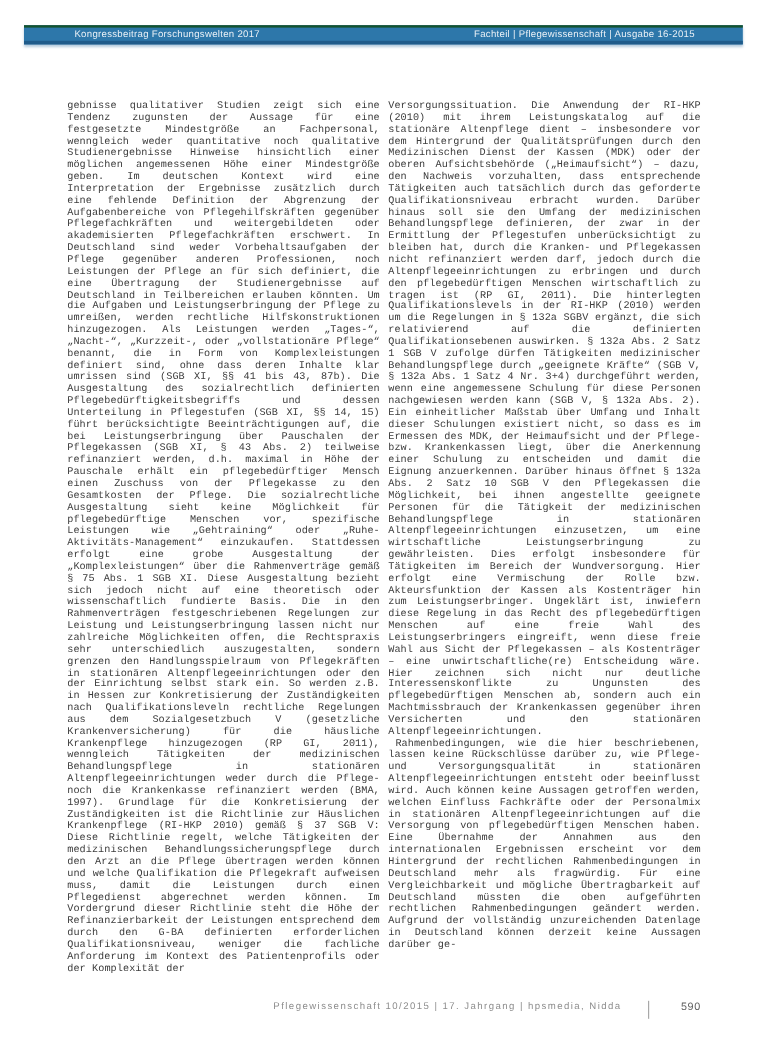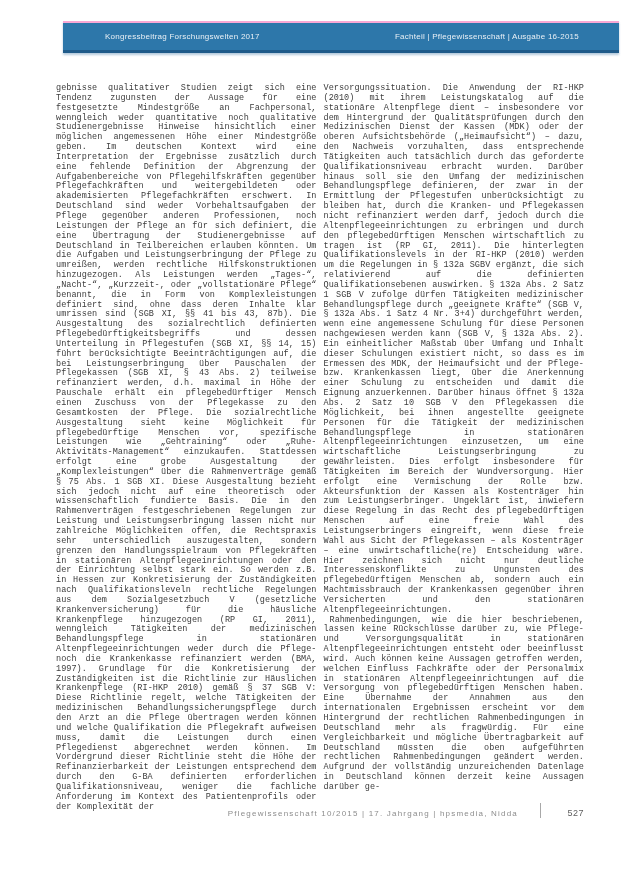--- a/index.html
+++ b/index.html
@@ -9,35 +9,34 @@
     height: 884px;
     background: #ffffff;
     overflow: hidden;
     font-family: "Liberation Sans", sans-serif;
   }
   .header-bar {
     position: absolute;
     left: 20px;
     right: 18px;
     top: 21px;
-    height: 32px;
+    height: 16px;
     background: #2d77aa;
-    border-top: 2px solid #f9a8d4;
+    border-top: 2px solid #14532d;
     border-bottom: 3px solid #1f5b8a;
     box-shadow: 0 2px 2px rgba(90, 140, 180, 0.45);
     display: flex;
     justify-content: space-between;
     align-items: center;
     padding: 0 40px 0 42px;
     box-sizing: border-box;
     color: #e9f0f6;
     font-size: 8px;
     letter-spacing: 0.25px;
     white-space: nowrap;
-    margin-left: 43px;
   }
   .columns {
     position: absolute;
     left: 56px;
     top: 84px;
     width: 528px;
     display: flex;
     gap: 7px;
     font-family: Liberation Mono, monospace;
   }
@@ -52,25 +51,25 @@
   .col p {
     margin: 0;
     hyphens: auto;
     -webkit-hyphens: auto;
     word-spacing: 0.1px;
   }
   .col p.indent { text-indent: 6px; }
   .footer {
     position: absolute;
     left: 56px;
-    top: 800px;
+    top: 834px;
     width: 528px;
     height: 18px;
     display: flex;
-    align-items: flex-end;
+    align-items: flex-start;
   }
   .journal {
     flex: 1;
     text-align: right;
     padding-right: 22px;
     color: #8d8d8d;
     font-size: 8px;
     letter-spacing: 1.2px;
     white-space: nowrap;
     overflow: hidden;
@@ -104,16 +103,16 @@
     </div>
     <div class="col">
       <p>Versorgungssituation. Die Anwendung der RI-HKP (2010) mit ihrem Leistungskatalog auf die stationäre Altenpflege dient – insbesondere vor dem Hintergrund der Qualitätsprüfungen durch den Medizinischen Dienst der Kassen (MDK) oder der oberen Aufsichtsbehörde („Heimaufsicht“) – dazu, den Nachweis vorzuhalten, dass entsprechende Tätigkeiten auch tatsächlich durch das geforderte Qualifikationsniveau erbracht wurden. Darüber hinaus soll sie den Umfang der medizinischen Behandlungspflege definieren, der zwar in der Ermittlung der Pflegestufen unberücksichtigt zu bleiben hat, durch die Kranken- und Pflegekassen nicht refinanziert werden darf, jedoch durch die Altenpflegeeinrichtungen zu erbringen und durch den pflegebedürftigen Menschen wirtschaftlich zu tragen ist (RP GI, 2011). Die hinterlegten Qualifikationslevels in der RI-HKP (2010) werden um die Regelungen in § 132a SGBV ergänzt, die sich relativierend auf die definierten Qualifikationsebenen auswirken. § 132a Abs. 2 Satz 1 SGB V zufolge dürfen Tätigkeiten medizinischer Behandlungspflege durch „geeignete Kräfte“ (SGB V, § 132a Abs. 1 Satz 4 Nr. 3+4) durchgeführt werden, wenn eine angemessene Schulung für diese Personen nachgewiesen werden kann (SGB V, § 132a Abs. 2). Ein einheitlicher Maßstab über Umfang und Inhalt dieser Schulungen existiert nicht, so dass es im Ermessen des MDK, der Heimaufsicht und der Pflege- bzw. Krankenkassen liegt, über die Anerkennung einer Schulung zu entscheiden und damit die Eignung anzuerkennen. Darüber hinaus öffnet § 132a Abs. 2 Satz 10 SGB V den Pflegekassen die Möglichkeit, bei ihnen angestellte geeignete Personen für die Tätigkeit der medizinischen Behandlungspflege in stationären Altenpflegeeinrichtungen einzusetzen, um eine wirtschaftliche Leistungserbringung zu gewährleisten. Dies erfolgt insbesondere für Tätigkeiten im Bereich der Wundversorgung. Hier erfolgt eine Vermischung der Rolle bzw. Akteursfunktion der Kassen als Kostenträger hin zum Leistungserbringer. Ungeklärt ist, inwiefern diese Regelung in das Recht des pflegebedürftigen Menschen auf eine freie Wahl des Leistungserbringers eingreift, wenn diese freie Wahl aus Sicht der Pflegekassen – als Kostenträger – eine unwirtschaftliche(re) Entscheidung wäre. Hier zeichnen sich nicht nur deutliche Interessenskonflikte zu Ungunsten des pflegebedürftigen Menschen ab, sondern auch ein Machtmissbrauch der Krankenkassen gegenüber ihren Versicherten und den stationären Altenpflegeeinrichtungen.</p>
       <p class="indent">Rahmenbedingungen, wie die hier beschriebenen, lassen keine Rückschlüsse darüber zu, wie Pflege- und Versorgungsqualität in stationären Altenpflegeeinrichtungen entsteht oder beeinflusst wird. Auch können keine Aussagen getroffen werden, welchen Einfluss Fachkräfte oder der Personalmix in stationären Altenpflegeeinrichtungen auf die Versorgung von pflegebedürftigen Menschen haben. Eine Übernahme der Annahmen aus den internationalen Ergebnissen erscheint vor dem Hintergrund der rechtlichen Rahmenbedingungen in Deutschland mehr als fragwürdig. Für eine Vergleichbarkeit und mögliche Übertragbarkeit auf Deutschland müssten die oben aufgeführten rechtlichen Rahmenbedingungen geändert werden. Aufgrund der vollständig unzureichenden Datenlage in Deutschland können derzeit keine Aussagen darüber ge-</p>
     </div>
   </main>
 
   <footer class="footer">
     <span class="journal">Pflegewissenschaft 10/2015 | 17. Jahrgang | hpsmedia, Nidda</span>
     <span class="divider"></span>
-    <span class="pagenum">527</span>
+    <span class="pagenum">590</span>
   </footer>
 
 </div>
 
 </body></html>

